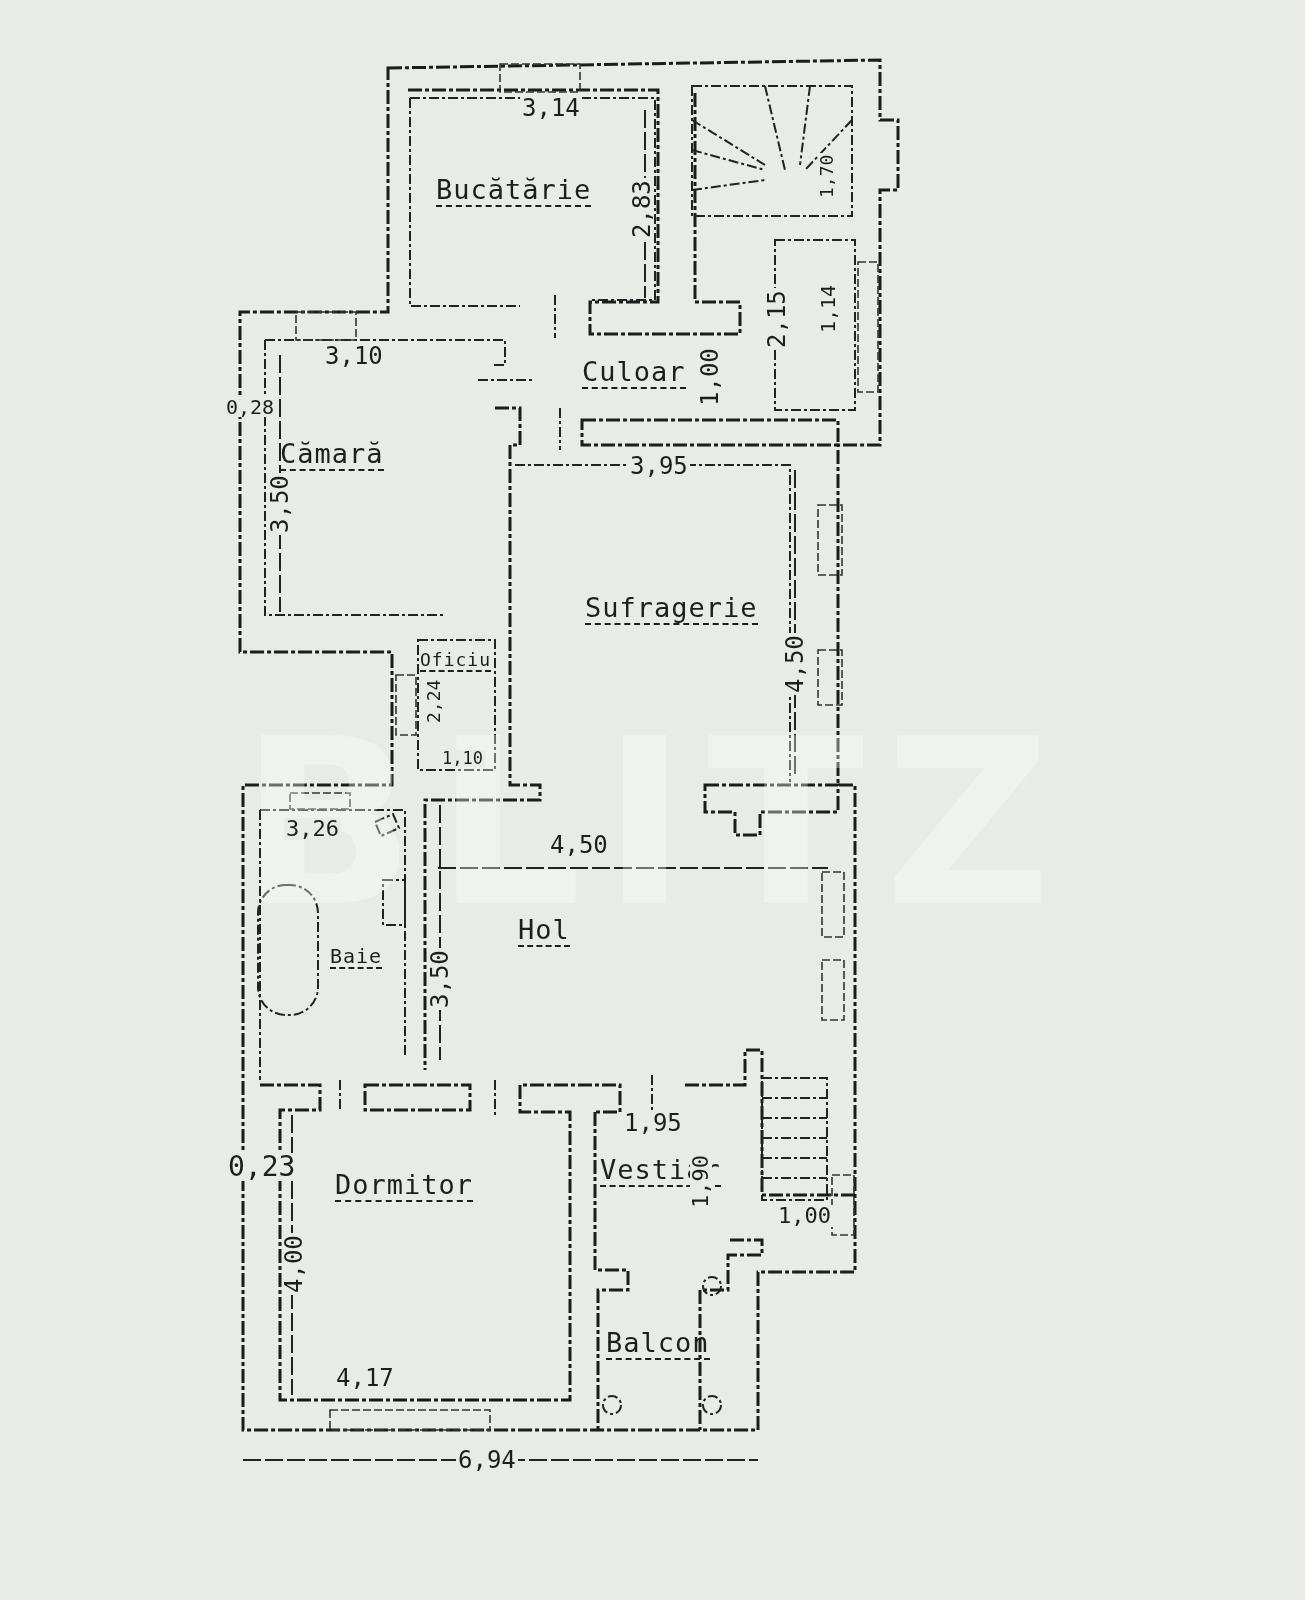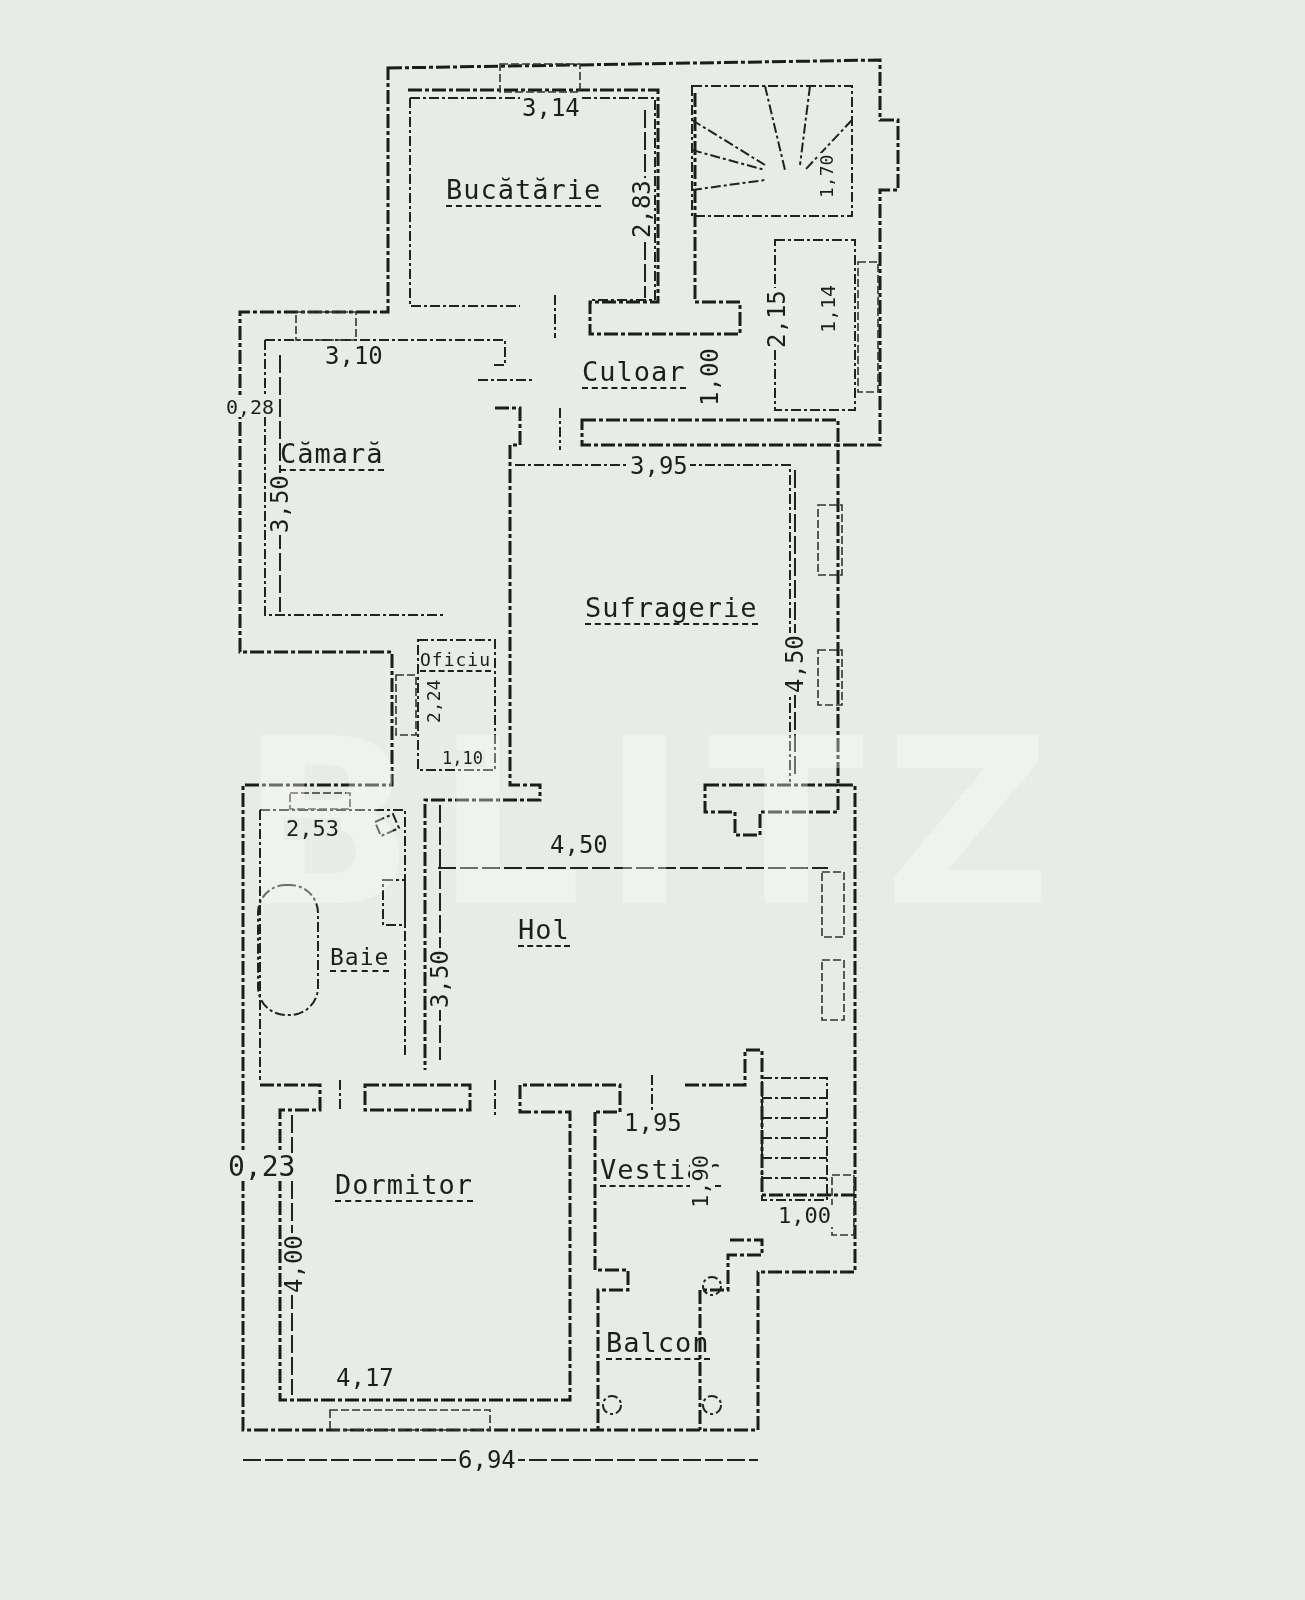--- a/index.html
+++ b/index.html
@@ -122,45 +122,45 @@
   <line class="dim" x1="645" y1="110" x2="645" y2="298"></line>
   <line class="dim" x1="280" y1="355" x2="280" y2="612"></line>
   <line class="dim" x1="795" y1="470" x2="795" y2="775"></line>
   <line class="dim" x1="440" y1="805" x2="440" y2="1060"></line>
   <line class="dim" x1="292" y1="1115" x2="292" y2="1395"></line>
 </svg>
 </div>
 
 <div class="watermark">BLITZ</div>
 
-<div class="room-label" style="left:446px;top:175px;">Bucătărie</div>
+<div class="room-label" style="left:436px;top:175px;">Bucătărie</div>
 <div class="room-label" style="left:582px;top:357px;">Culoar</div>
 <div class="room-label" style="left:280px;top:422px;margin-top:17px;">Cămară</div>
 <div class="room-label" style="left:585px;top:593px;">Sufragerie</div>
 <div class="room-label" style="left:420px;top:650px;font-size:18px;">Oficiu</div>
-<div class="room-label" style="left:330px;top:945px;font-size:23px;">Baie</div>
+<div class="room-label" style="left:330px;top:945px;font-size:20px;">Baie</div>
 <div class="room-label" style="left:518px;top:915px;">Hol</div>
 <div class="room-label" style="left:335px;top:1170px;">Dormitor</div>
 <div class="room-label" style="left:600px;top:1155px;">Vestiar</div>
 <div class="room-label" style="left:606px;top:1328px;">Balcon</div>
 
 <div class="dim-label" style="left:472px;top:96px;margin-left:48px;">3,14</div>
 <div class="dim-label vert" style="left:630px;top:240px;">2,83</div>
 <div class="dim-label vert" style="left:818px;top:200px;font-size:18px;">1,70</div>
 <div class="dim-label vert" style="left:765px;top:350px;">2,15</div>
 <div class="dim-label vert" style="left:818px;top:335px;font-size:20px;">1,14</div>
 <div class="dim-label vert" style="left:698px;top:408px;">1,00</div>
 <div class="dim-label" style="left:323px;top:344px;">3,10</div>
 <div class="dim-label" style="left:224px;top:397px;font-size:20px;">0,28</div>
 <div class="dim-label vert" style="left:268px;top:535px;">3,50</div>
 <div class="dim-label" style="left:628px;top:454px;">3,95</div>
 <div class="dim-label vert" style="left:783px;top:695px;">4,50</div>
 <div class="dim-label vert" style="left:425px;top:725px;font-size:18px;">2,24</div>
 <div class="dim-label" style="left:440px;top:750px;font-size:17px;">1,10</div>
-<div class="dim-label" style="left:284px;top:818px;font-size:22px;">2,53</div>
+<div class="dim-label" style="left:284px;top:818px;font-size:22px;">3,26</div>
 <div class="dim-label" style="left:548px;top:833px;">4,50</div>
 <div class="dim-label vert" style="left:428px;top:1010px;">3,50</div>
 <div class="dim-label" style="left:622px;top:1111px;">1,95</div>
 <div class="dim-label vert" style="left:690px;top:1210px;font-size:22px;">1,90</div>
 <div class="dim-label" style="left:776px;top:1205px;font-size:22px;">1,00</div>
 <div class="dim-label" style="left:226px;top:1153px;font-size:28px;">0,23</div>
 <div class="dim-label vert" style="left:282px;top:1295px;">4,00</div>
 <div class="dim-label" style="left:334px;top:1366px;">4,17</div>
 <div class="dim-label" style="left:436px;top:1448px;margin-left:20px;">6,94</div>
 

